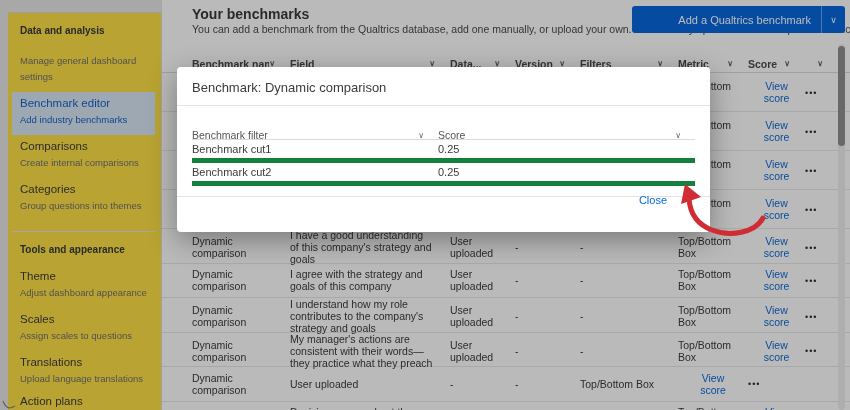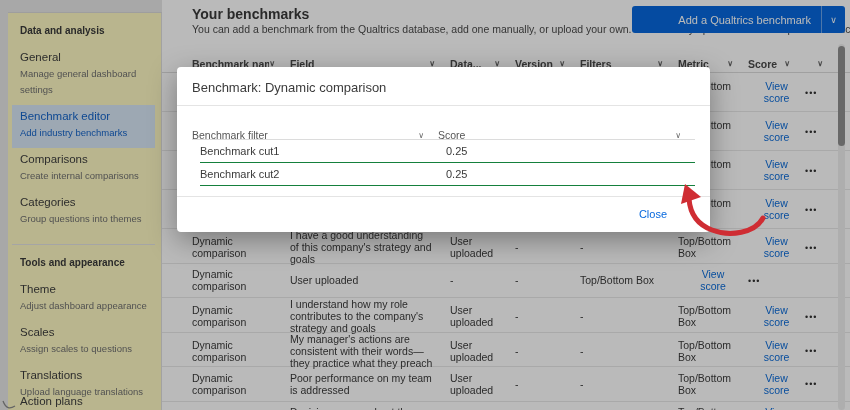--- a/index.html
+++ b/index.html
@@ -2,21 +2,21 @@
 <html><head>
 <meta charset="utf-8">
 <style>
   * { margin:0; padding:0; box-sizing:border-box; }
   html,body { width:850px; height:410px; overflow:hidden; background:#e7e7e7;
     font-family:"Liberation Sans", sans-serif; }
   .page { position:relative; width:850px; height:410px; overflow:hidden; }
 
   
   .sidebar { position:absolute; left:8px; top:12px; width:154px; height:398px;
-    background:#fef9c3; border-top:1px solid #d9d9d9; border-right:1px solid #dedede;
+    background:#fde047; border-top:1px solid #d9d9d9; border-right:1px solid #dedede;
     padding:8px 6px 0 4px; }
   .sec-title { font-size:10px; font-weight:bold; color:#3a3a3a; padding:4px 0 10px 8px; }
   .side-item { padding:5px 4px 7px 8px; cursor:pointer; }
   .side-item .it-title { font-size:11.5px; color:#3d3d3d; line-height:13px; }
   .side-item .it-sub { font-size:9.5px; color:#707070; line-height:16px; margin-top:2px; }
   .side-item.selected { background:#d8e6f6; }
   .side-item.selected .it-title, .side-item.selected .it-sub { color:#1464c8; }
   .side-divider { border-top:1px solid #e3e3e3; margin:10px 0 8px 0; }
   .action-plans { position:absolute; bottom:-3px; left:4px; right:4px; padding:4px 0 6px 8px; }
   .action-plans .it-title { font-size:11.5px; color:#3d3d3d; }
@@ -62,40 +62,39 @@
   .modal { position:absolute; left:177px; top:67px; width:533px; height:165px; background:#fff;
     border-radius:4px; box-shadow:0 8px 28px rgba(0,0,0,0.35); z-index:100; }
   .modal-title { padding:13px 15px 10px 15px; font-size:13px; color:#3b3b3b; }
   .modal-title-divider { border-top:1px solid #e4e4e4; }
   .modal-table { padding:8px 15px 0 15px; }
   .m-cols { display:grid; grid-template-columns:246px 1fr; }
   .m-head { height:26px; align-items:center; border-bottom:1px solid #dcdcdc; }
   .m-th { display:flex; align-items:center; justify-content:space-between; font-size:10.5px;
     color:#555; padding-right:14px;margin-top:15px; }
   .m-th .chev { font-size:8px; color:#666; cursor:pointer; }
-  .m-row { height:23px; align-items:center; border-bottom:1px solid #15803d;margin-left:8px; }
+  .m-row { height:23px; align-items:center; border-bottom:5px solid #15803d; }
   .m-cell { font-size:11px; color:#3a3a3a; }
   .modal-footer-divider { border-top:1px solid #e4e4e4; margin-top:10px; }
-  .modal-close { position:absolute; right:43px; bottom:12px; font-size:11px; color:#0768dd;
+  .modal-close { position:absolute; right:43px; bottom:26px; font-size:11px; color:#0768dd;
     cursor:pointer;margin-top:37px; }
 
   
   .anno-arrow { position:absolute; inset:0; z-index:110; pointer-events:none; }
 </style>
 </head>
 <body>
 
 <div class="page">
 
   <aside class="sidebar">
     <div id="sidebar-sections">
         <div class="side-section">
     <div class="sec-title">Data and analysis</div>
   <div class="side-item">
-    <div class="it-title">General</div>
     <div class="it-sub">Manage general dashboard settings</div>
   </div>
           <div class="side-item selected">
     <div class="it-title">Benchmark editor</div>
     <div class="it-sub">Add industry benchmarks</div>
   </div>
           <div class="side-item">
     <div class="it-title">Comparisons</div>
     <div class="it-sub">Create internal comparisons</div>
   </div>
@@ -238,20 +237,21 @@
     <div class="cell c-metric">Top/Bottom Box</div>
     <div class="cell c-score">
       <span class="view-score">View score</span>
     </div>
     <div class="cell c-actions">
       <span class="row-menu">•••</span>
     </div>
   </div>
         <div class="trow grid-cols">
     <div class="cell c-name">Dynamic comparison</div>
+    <div class="cell c-field">I agree with the strategy and goals of this company</div>
     <div class="cell c-data">User uploaded</div>
     <div class="cell c-version">-</div>
     <div class="cell c-filters">-</div>
     <div class="cell c-metric">Top/Bottom Box</div>
     <div class="cell c-score">
       <span class="view-score">View score</span>
     </div>
     <div class="cell c-actions">
       <span class="row-menu">•••</span>
     </div>
@@ -279,21 +279,20 @@
     <div class="cell c-metric">Top/Bottom Box</div>
     <div class="cell c-score">
       <span class="view-score">View score</span>
     </div>
     <div class="cell c-actions">
       <span class="row-menu">•••</span>
     </div>
   </div>
         <div class="trow grid-cols">
     <div class="cell c-name">Dynamic comparison</div>
-    <div class="cell c-field">Poor performance on my team is addressed</div>
     <div class="cell c-data">User uploaded</div>
     <div class="cell c-version">-</div>
     <div class="cell c-filters">-</div>
     <div class="cell c-metric">Top/Bottom Box</div>
     <div class="cell c-score">
       <span class="view-score">View score</span>
     </div>
     <div class="cell c-actions">
       <span class="row-menu">•••</span>
     </div>

